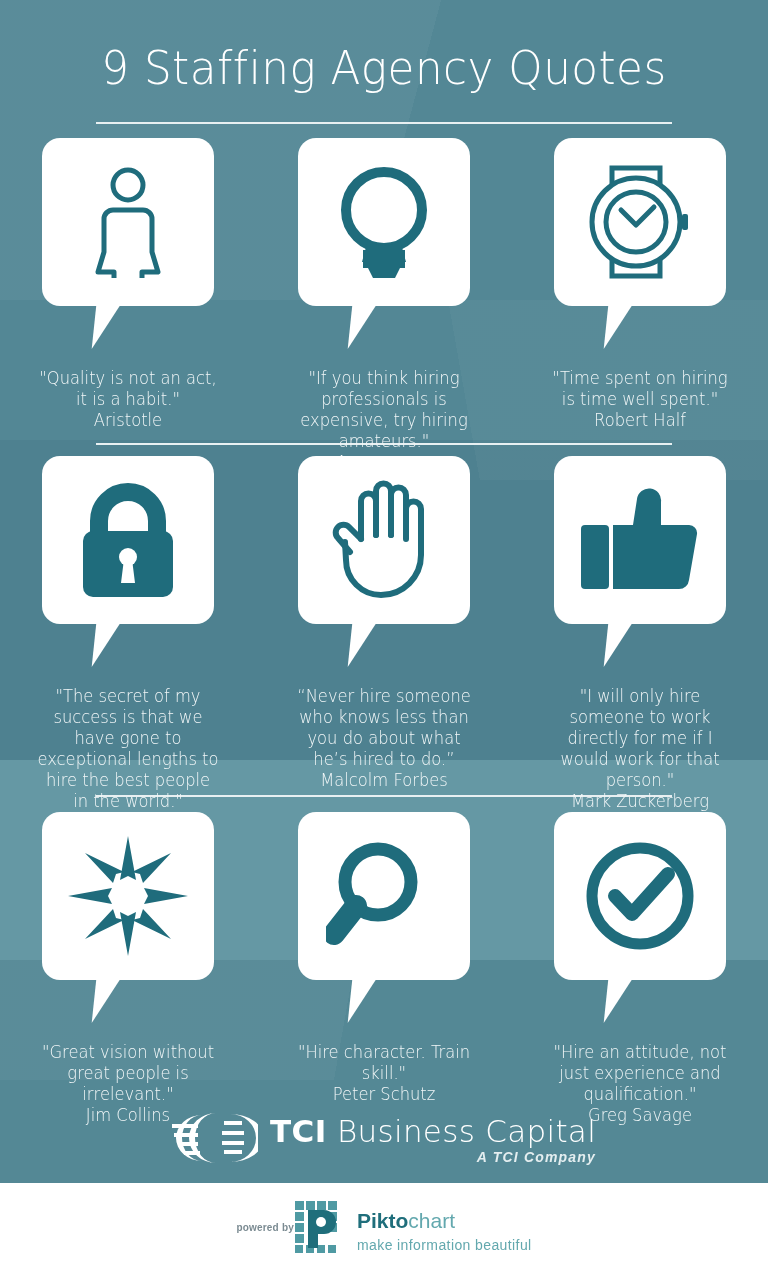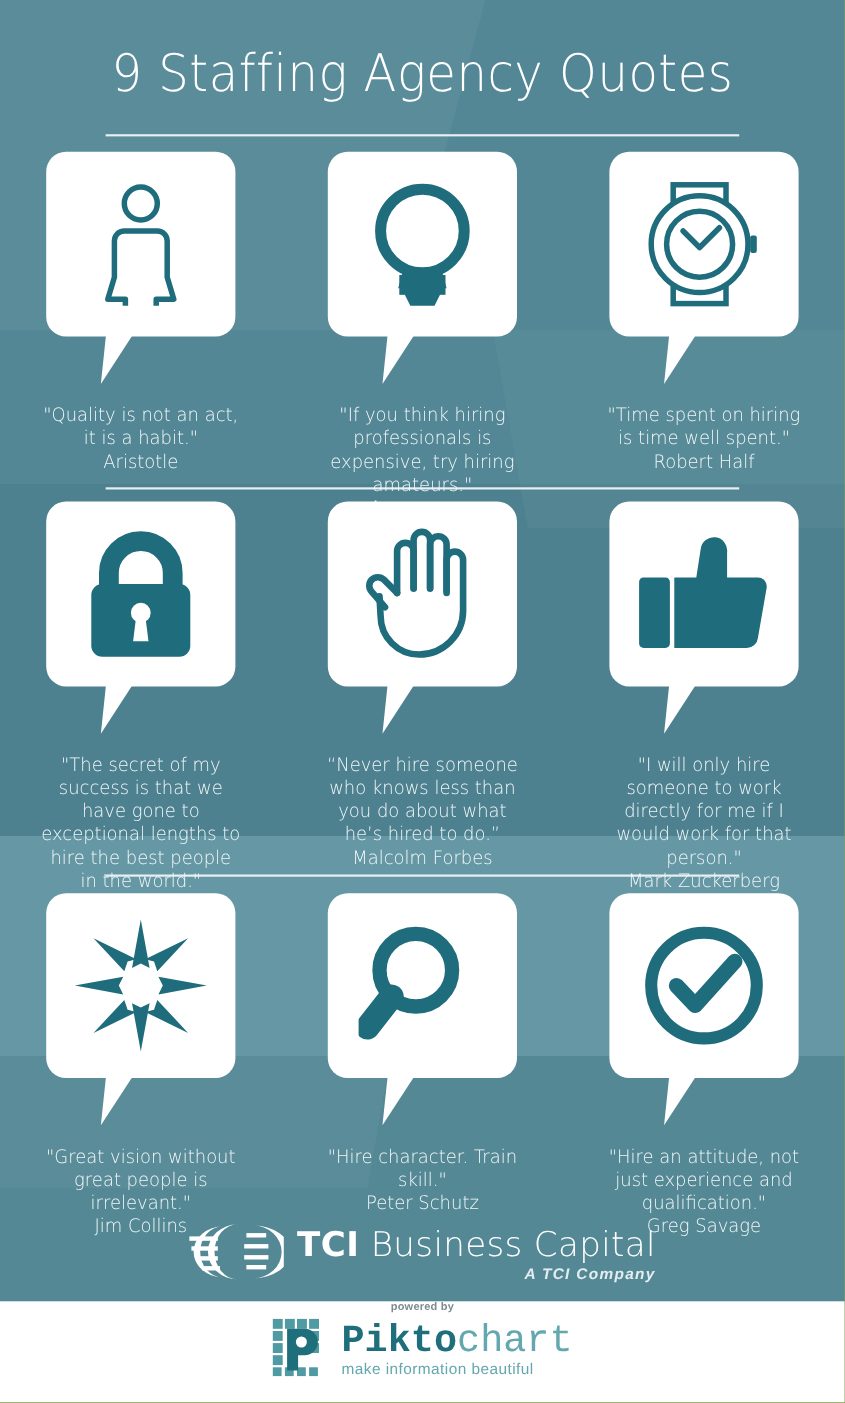--- a/index.html
+++ b/index.html
@@ -121,28 +121,28 @@
   .tci-line1 b { font-weight:700; letter-spacing:0.5px; }
   .tci-line2 {
     font-size:14px; font-style:italic; font-weight:700;
     letter-spacing:1.2px; color:#e4eef0; margin-top:1px;
   }
 
   
   .pikto-bar {
     position:absolute; left:0; top:1183px; width:768px; height:92px;
     background:#ffffff;
-    display:flex; flex-direction:column; align-items:center; justify-content:flex-start;
+    display:flex; align-items:center; justify-content:center;
   }
   .pikto-powered {
     font-size:10px; font-weight:700; color:#7b8b92; letter-spacing:0.2px; margin-bottom:4px;
   }
   .pikto-logo-row { display:flex; align-items:center; }
   .pikto-word { margin-left:9px; }
-  .pikto-name { font-size:35px; line-height:31px; font-family:Liberation Mono, monospace; }
+  .pikto-name { font-size:21px; line-height:31px; font-family:Liberation Sans, sans-serif; }
   .pikto-name .p1 { color:#1f6e7b; font-weight:700; }
   .pikto-name .p2 { color:#63a8ae; font-weight:400; }
   .pikto-tag { font-size:14px; color:#63a8ae; letter-spacing:0.4px; margin-top:1px; }
 </style>
 </head>
 <body>
 
 <div class="poster">
   <div class="bg-band-a"></div>
   <div class="bg-band-b"></div>

